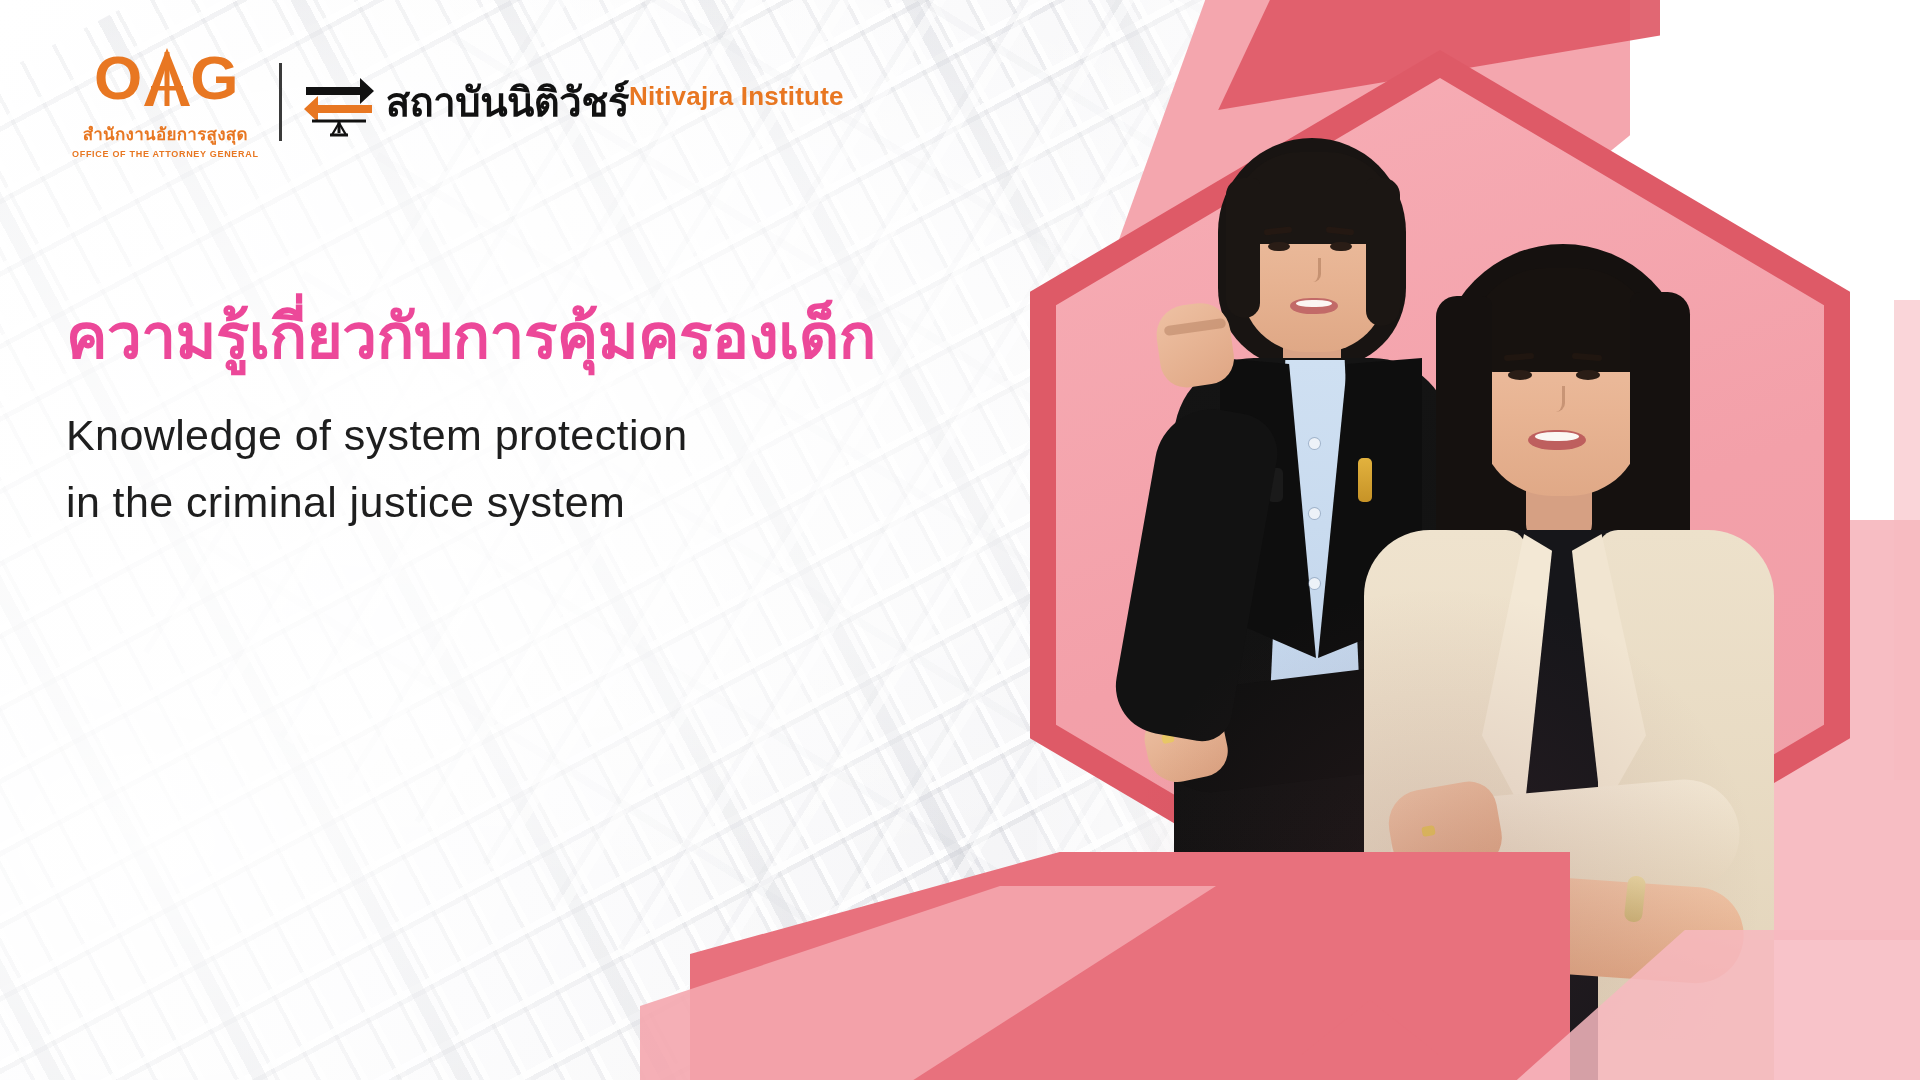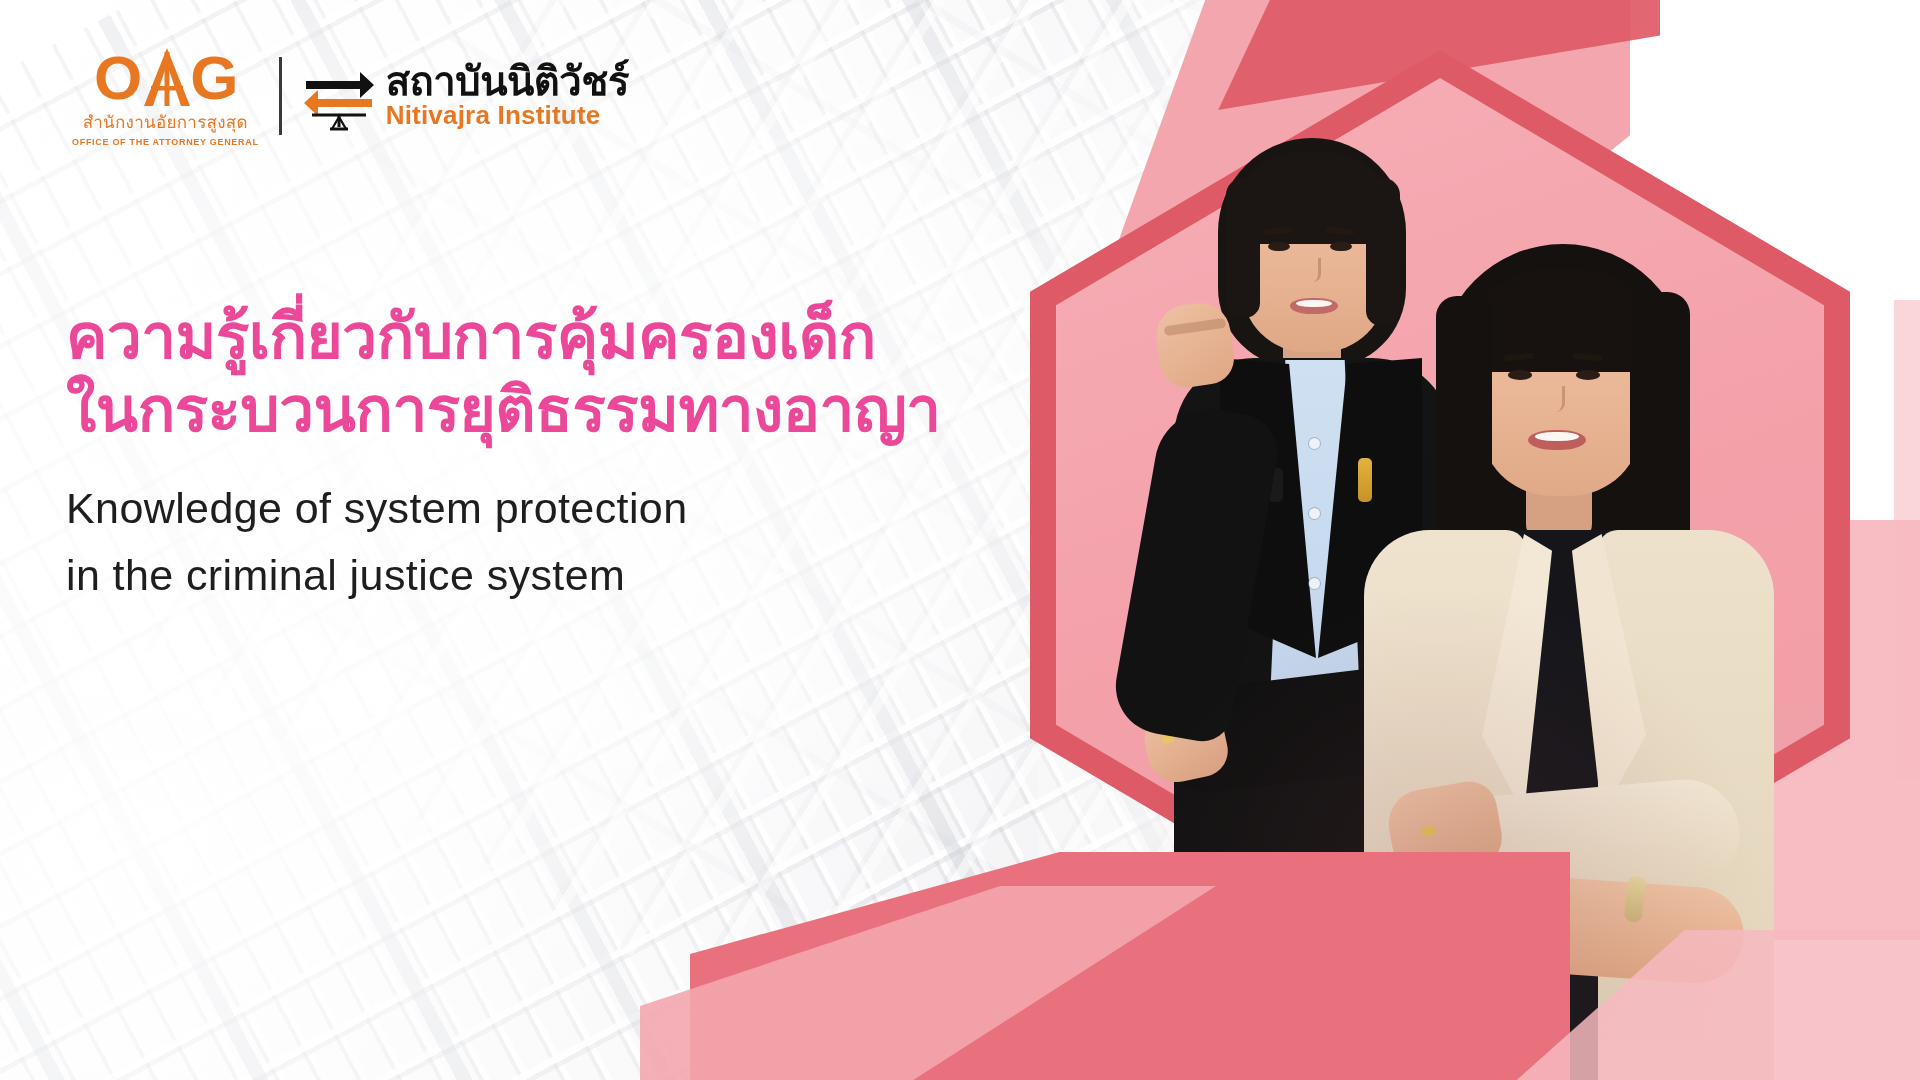--- a/index.html
+++ b/index.html
@@ -384,32 +384,32 @@
   .oag-mark{
     display:flex; align-items:flex-end; letter-spacing:-2px;
     font-weight:700; font-size:62px; line-height:.92; color:#E87722;
     font-family:"Liberation Serif","DejaVu Serif",serif;
   }
   .oag-o{ font-family:"Liberation Sans",sans-serif; font-weight:700; }
   .oag-a-wrap{ position:relative; width:54px; height:62px; display:inline-block; }
   .oag-a-wrap svg{ position:absolute; left:0; top:2px; }
   .oag-g{ font-family:"Liberation Sans",sans-serif; font-weight:700; margin-left:-4px;}
   .oag-th{
-    font-size:17px; color:#E87722; font-weight:400; margin-top:2px;
+    font-size:17px; color:#E87722; font-weight:700; margin-top:14px;
     letter-spacing:.3px;
   }
   .oag-en{
     font-size:9px; color:#E87722; font-weight:700; letter-spacing:.7px;
     margin-top:2px;
   }
   .logo-divider{ width:3px; height:78px; background:#3A3A3A; }
 
   .nit-block{ display:flex; align-items:center; gap:10px; }
   .nit-mark{ width:74px; height:74px; position:relative; }
-  .nit-text{ display:flex; flex-direction:column; }
+  .nit-text{ display:flex; }
   .nit-th{
     font-size:40px; font-weight:700; color:#111111; line-height:1;
     letter-spacing:-.5px;
   }
   .nit-en{
     font-size:26px; font-weight:700; color:#E87722; line-height:1.05;
     letter-spacing:.2px; margin-top:1px;
   }
 
   
@@ -555,18 +555,17 @@
       </div>
       <div class="nit-text">
         <div class="nit-th">สถาบันนิติวัชร์</div>
         <div class="nit-en">Nitivajra Institute</div>
       </div>
     </div>
   </div>
 
   <div class="headline">
     <div class="h-th">ความรู้เกี่ยวกับการคุ้มครองเด็ก</div>
-    <div class="h-th">ในกระบวนการยุติธรรมทางอาญา</div>
     <div class="h-en">Knowledge of system protection</div>
     <div class="h-en" style="margin-top:10px">in the criminal justice system</div>
   </div>
 
 </div>
 
 </body></html>

